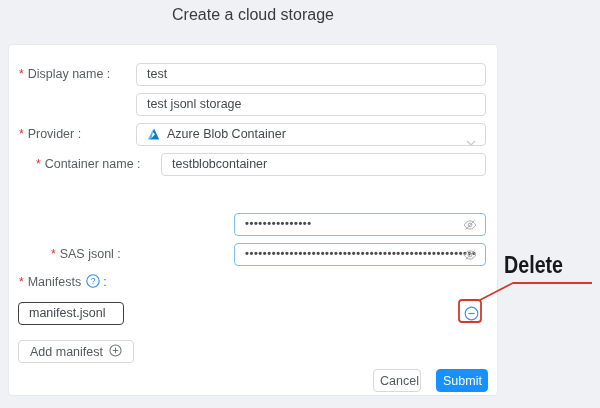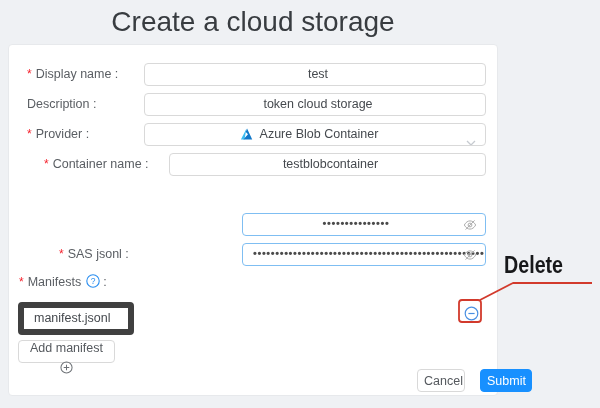--- a/index.html
+++ b/index.html
@@ -4,28 +4,28 @@
 <style>
   html,body{margin:0;padding:0;}
   body{
     width:600px;height:408px;position:relative;overflow:hidden;
     background:#eff1f4;
     font-family:"Liberation Sans", sans-serif;
     -webkit-font-smoothing:antialiased;
   }
   .page-title{
     position:absolute;left:8px;top:6px;width:490px;
-    text-align:center;font-size:28px;font-weight:400;color:#383c40;
+    text-align:center;font-size:16px;font-weight:400;color:#383c40;
   }
   .panel{
     position:absolute;left:8px;top:44px;width:490px;height:352px;
     background:#ffffff;border:1px solid #e7e9ec;border-radius:4px;
     box-sizing:border-box;
   }
-  .frow{position:absolute;left:8px;right:0;height:40px;text-align:center;}
+  .frow{position:absolute;left:0;right:0;height:40px;}
   .flabel{
     position:absolute;top:0;height:23px;line-height:23px;
     font-size:12.5px;color:#5a5e63;white-space:nowrap;
   }
   .req{
     font-style:normal;color:#f5222d;margin-right:4px;font-size:12px;
   }
   .finput,.fselect{
     position:absolute;top:0;right:11px;height:21px;
     border:1px solid #d9d9d9;border-radius:4px;background:#fff;
@@ -40,41 +40,39 @@
     font-size:11px;font-weight:bold;letter-spacing:0.6px;color:#4a4a4a;
     position:relative;top:-1px;
   }
   .eye{position:absolute;right:8px;top:4px;}
   .azicon{display:inline-block;vertical-align:-2px;margin-right:7px;}
   .manifest-label-row{position:absolute;left:10px;top:229px;height:16px;
     font-size:12.5px;color:#5a5e63;display:flex;align-items:center;}
   .qicon{margin:0 3px 0 5px;display:inline-block;}
   .manifest-input{
     position:absolute;left:9px;top:257px;width:84px;height:21px;
-    border:6px solid #404040;border-radius:4px;background:#fff;
+    border:1px solid #404040;border-radius:4px;background:#fff;
     line-height:21px;font-size:12.5px;color:#45494e;padding:0 10px;
     white-space:nowrap;overflow:hidden;
   }
   .minus-btn{
     position:absolute;left:454px;top:260px;width:16px;height:16px;
     background:transparent;border:none;padding:0;cursor:pointer;line-height:0;
   }
   .add-manifest-btn{
     position:absolute;left:9px;top:295px;height:23px;
     display:inline-flex;align-items:center;gap:6px;
     background:#fff;border:1px solid #d9d9d9;border-radius:4px;
     font-size:12.5px;color:#55595e;padding:0 11px;cursor:pointer;
     font-family:"Liberation Sans", sans-serif;
-    flex-direction:column;
   }
   .footer-btn{
     position:absolute;top:324px;height:23px;border-radius:4px;
     font-size:12.5px;cursor:pointer;box-sizing:border-box;
     font-family:"Liberation Sans", sans-serif;
-    margin-left:44px;
   }
   .cancel-btn{left:364px;width:48px;background:#fff;border:1px solid #d9d9d9;color:#55595e;}
   .submit-btn{left:427px;width:52px;background:#1890ff;border:1px solid #1890ff;color:#fff;text-align:center;}
   .delete-label{
     position:absolute;left:504px;top:251px;width:92px;
     font-size:24px;font-weight:bold;color:#17181a;
     transform:scaleX(0.82);transform-origin:left center;
     letter-spacing:0px;
   }
   .annotation-overlay{
@@ -90,23 +88,22 @@
 <div class="panel">
 
   <div class="frow" style="top:18px">
     <span class="flabel" style="left:10px"><em class="req">*</em><span>Display name :</span></span>
     <div class="finput" style="left:127px">
       <span>test</span>
     </div>
   </div>
 
   <div class="frow" style="top:48px">
-    <span class="flabel" style="left:10px"><span>Description :</span></span>
     <div class="finput" style="left:127px">
-      <span>token cloud storage</span>
+      <span>test jsonl storage</span>
     </div>
   </div>
 
   <div class="frow" style="top:108px">
     <span class="flabel" style="left:27px"><em class="req">*</em><span>Container name :</span></span>
     <div class="finput" style="left:152px">
       <span>testblobcontainer</span>
     </div>
   </div>
 

